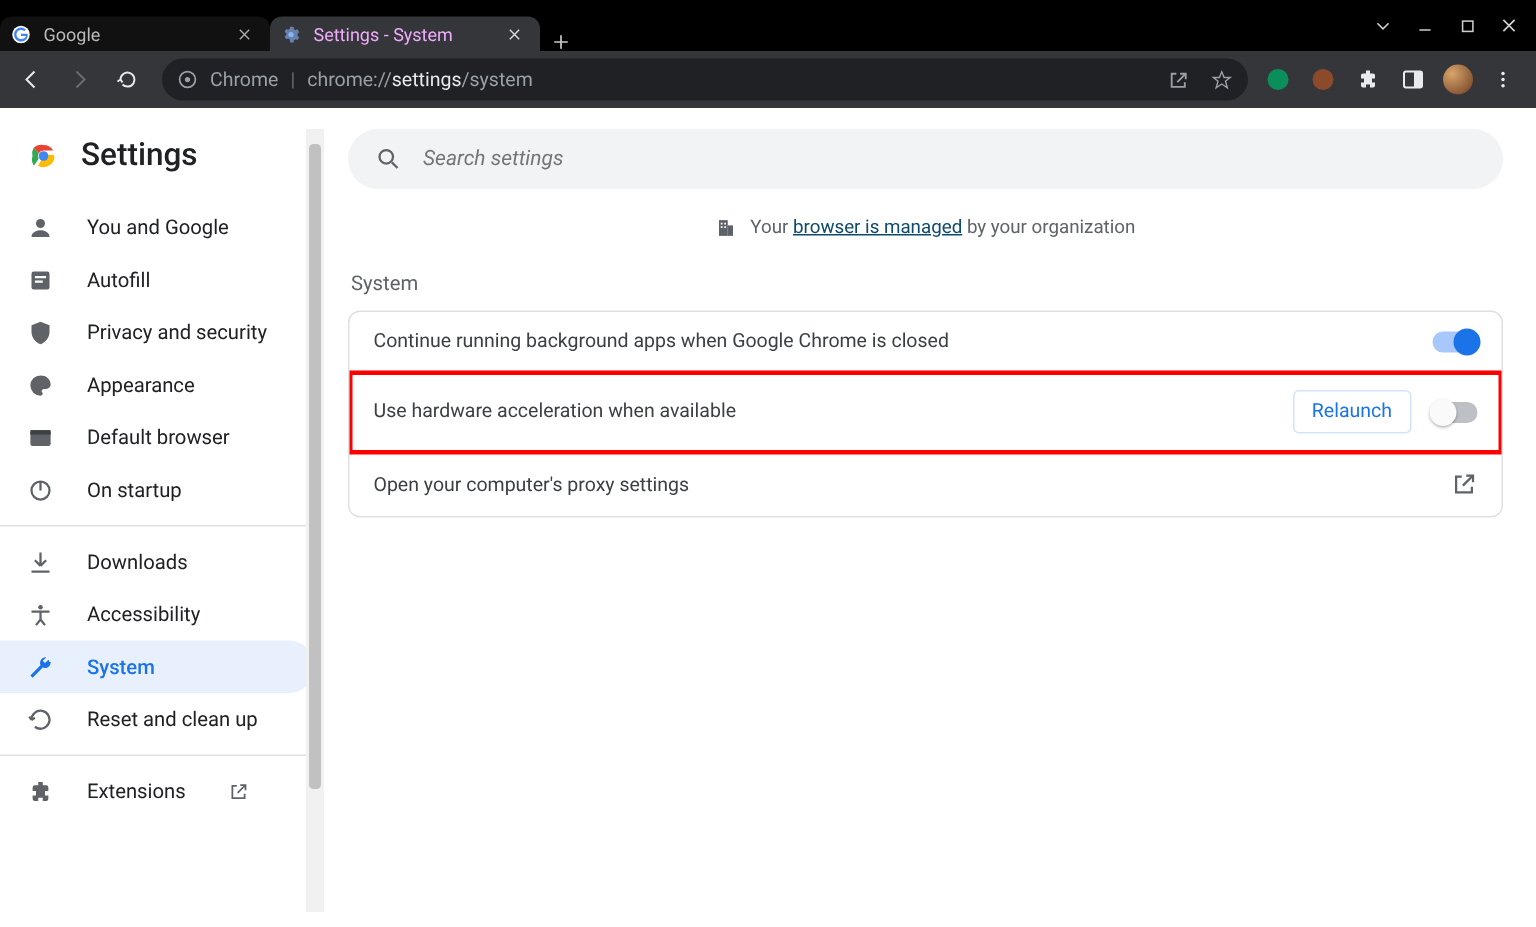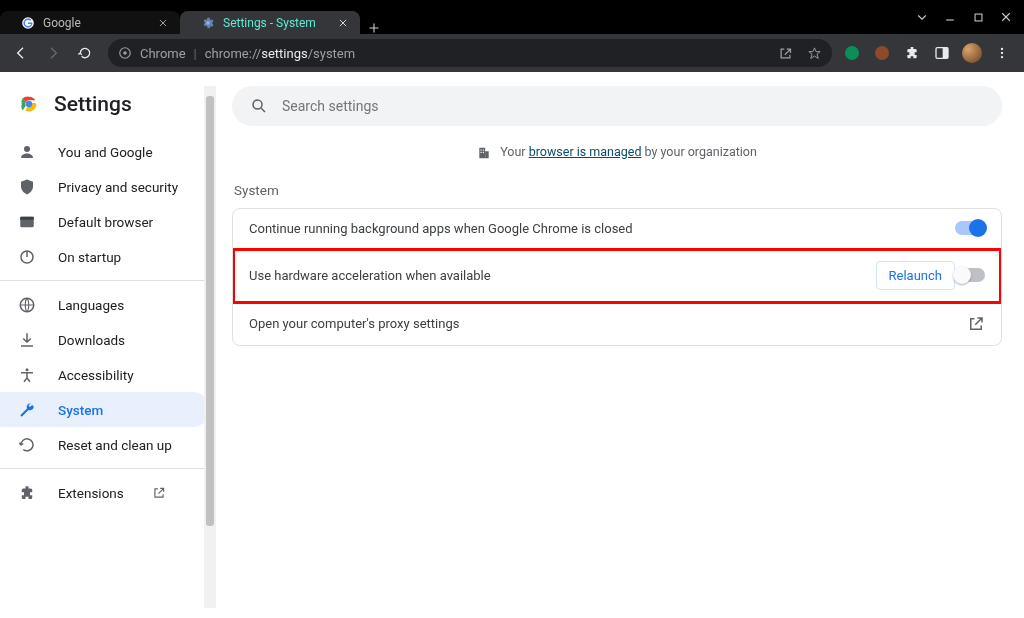--- a/index.html
+++ b/index.html
@@ -1,23 +1,23 @@
 <!DOCTYPE html>
 <html><head>
 <meta charset="utf-8">
 <style>
   * { box-sizing: border-box; margin: 0; padding: 0; font-family: "Segoe UI", Roboto, Arial, sans-serif; }
   body { width: 1024px; height: 618px; background: #fff; overflow: hidden; }
 
   
   .titlebar { height: 34px; background: #000; display: flex; align-items: stretch; }
   .tabs { display: flex; align-items: flex-end; flex: 1; padding-top: 6px; }
-  .tab { height: 23px; display: flex; align-items: center; padding: 0 10px 0 21px; gap: 8px; min-width: 180px; max-width: 210px; color: #bbb; font-size: 12px; border-top-left-radius: 8px; border-top-right-radius: 8px; cursor: pointer; }
+  .tab { height: 23px; display: flex; align-items: center; padding: 0 10px 0 7px; gap: 8px; min-width: 180px; max-width: 210px; color: #bbb; font-size: 12px; border-top-left-radius: 8px; border-top-right-radius: 8px; cursor: pointer; }
   .tab.inactive { background: #111; }
-  .tab.active { background: #35363a; color: #5eead4; }
+  .tab.active { background: #35363a; color: #f0abfc; }
   .tab .favicon { width: 14px; height: 14px; display: inline-flex; align-items: center; justify-content: center; }
   .tab .label { flex: 1; overflow: hidden; white-space: nowrap; text-overflow: ellipsis; }
   .tab .close { width: 14px; height: 14px; display: inline-flex; align-items: center; justify-content: center; color: #aaa; }
   .newtab { width: 28px; display: flex; align-items: center; justify-content: center; color: #ccc; cursor: pointer; }
   .wincontrols { display: flex; align-items: center; padding-right: 4px; }
   .wincontrols .wc { width: 28px; height: 34px; display: flex; align-items: center; justify-content: center; color: #ccc; cursor: pointer; }
 
   
   .toolbar { height: 38px; background: #35363a; display: flex; align-items: center; padding: 0 6px; gap: 2px; color: #bbb; }
   .toolbar .tbtn { width: 30px; height: 30px; display: flex; align-items: center; justify-content: center; cursor: pointer; border-radius: 50%; color: #bbb; }
@@ -42,29 +42,29 @@
   .navitem.selected { background: #e8f0fe; color: #1a73e8; font-weight: 500; }
   .navitem.selected .ni-icon { color:#1a73e8; }
   .divider { height:1px; background:#e0e0e0; margin: 6px 0; }
   .navitem .ext { margin-left: 6px; color:#5f6368; }
   .sidebar-scroll { position:absolute; right:-6px; top:14px; bottom:10px; width:12px; background:#f1f1f1; }
   .sidebar-scroll .thumb { position:absolute; left:2px; right:2px; top:10px; height:430px; background:#c1c1c1; border-radius:3px; }
 
   .main { flex:1; padding: 14px 22px 0 22px; }
   .searchwrap { display:flex; align-items:center; background:#f1f3f4; border-radius: 22px; height: 40px; padding: 0 18px; gap: 14px; }
   .searchwrap .sicon { color:#5f6368; }
-  .searchwrap input { border:0; outline:0; background:transparent; font-size:14px; color:#5f6368; flex:1; }
+  .searchwrap input { border:0; outline:0; background:transparent; font-size:14px; color:#5f6368; flex:1;font-style:italic; }
   .managed { text-align:center; font-size:12.5px; color:#5f6368; padding: 18px 0 8px 0; }
   .managed a { color:#0c4a6e; text-decoration: underline; }
   .section-title { font-size:13.5px; color:#5f6368; padding: 14px 0 10px 2px; }
   .card { border:1px solid #e0e0e0; border-radius: 8px; overflow:hidden; }
   .row { display:flex; align-items:center; justify-content:space-between; padding: 12px 16px; border-bottom:1px solid #e0e0e0; font-size:13px; color:#3c4043; position:relative; }
   .row:last-child { border-bottom:0; }
   .row .label { flex:1; }
-  .row .controls { display:flex; align-items:center; }
+  .row .controls { display:flex; align-items:center; gap: 14px; }
   .relaunch { border:1px solid #d2e3fc; color:#1a73e8; background:#fff; border-radius:4px; font-size:13px; padding: 6px 12px; cursor:pointer; }
   .toggle { width: 30px; height:14px; border-radius:8px; position:relative; cursor:pointer; }
   .toggle.on { background:#a8c7fa; }
   .toggle.on::after { content:""; position:absolute; right:-2px; top:-2px; width:18px; height:18px; border-radius:50%; background:#1a73e8; }
   .toggle.off { background:#bdc1c6; }
   .toggle.off::after { content:""; position:absolute; left:-2px; top:-2px; width:18px; height:18px; border-radius:50%; background:#fafafa; box-shadow:0 1px 2px rgba(0,0,0,.3); }
   .highlight { outline:3px solid #ff0000; outline-offset:-2px; }
   .extlink-icon { color:#5f6368; }
 
   svg { display:block; }
@@ -228,53 +228,62 @@
             <svg width="18" height="18" viewBox="0 0 24 24">
               <circle cx="12" cy="8" r="4" fill="#5f6368"></circle>
               <path d="M4 20c0-4 4-6 8-6s8 2 8 6" fill="#5f6368"></path>
             </svg>
           </span>
           <span>You and Google</span>
         </div>
       <div class="navitem">
           <span class="ni-icon">
             <svg width="18" height="18" viewBox="0 0 24 24">
+              <rect x="4" y="4" width="16" height="16" rx="2" fill="#5f6368"></rect>
+              <rect x="7" y="8" width="10" height="2" fill="#fff"></rect>
+              <rect x="7" y="12" width="7" height="2" fill="#fff"></rect>
+            </svg>
+          </span>
+          <span>Autofill</span>
+        </div>
+      <div class="navitem">
+          <span class="ni-icon">
+            <svg width="18" height="18" viewBox="0 0 24 24">
               <path d="M12 2l8 3v6c0 5-3.5 9-8 11-4.5-2-8-6-8-11V5l8-3z" fill="#5f6368"></path>
             </svg>
           </span>
           <span>Privacy and security</span>
+        </div>
+      <div class="navitem">
+          <span class="ni-icon">
+            <svg width="18" height="18" viewBox="0 0 24 24">
+              <path d="M12 3a9 9 0 1 0 0 18c1 0 2-1 2-2s-1-1-1-2 1-2 2-2h2a4 4 0 0 0 4-4c0-5-4-8-9-8z" fill="#5f6368"></path>
+            </svg>
+          </span>
+          <span>Appearance</span>
         </div>
       <div class="navitem">
           <span class="ni-icon">
             <svg width="18" height="18" viewBox="0 0 24 24">
               <rect x="3" y="5" width="18" height="14" rx="2" fill="#5f6368"></rect>
               <rect x="3" y="5" width="18" height="4" fill="#3c4043"></rect>
             </svg>
           </span>
           <span>Default browser</span>
         </div>
       <div class="navitem">
           <span class="ni-icon">
             <svg width="18" height="18" viewBox="0 0 24 24">
               <circle cx="12" cy="12" r="8" stroke="#5f6368" stroke-width="2" fill="none"></circle>
               <path d="M12 4v8" stroke="#5f6368" stroke-width="2"></path>
             </svg>
           </span>
           <span>On startup</span>
         </div>
       <div class="divider"></div>
-      <div class="navitem">
-          <span class="ni-icon">
-            <svg width="18" height="18" viewBox="0 0 24 24">
-              <circle cx="12" cy="12" r="9" stroke="#5f6368" stroke-width="2" fill="none"></circle>
-              <path d="M3 12h18M12 3c3 3 3 15 0 18M12 3c-3 3-3 15 0 18" stroke="#5f6368" stroke-width="1.5" fill="none"></path>
-            </svg>
-          </span>
-          <span>Languages</span>
-        </div>
       <div class="navitem">
           <span class="ni-icon">
             <svg width="18" height="18" viewBox="0 0 24 24">
               <path d="M12 3v12m0 0l-5-5m5 5l5-5M4 20h16" stroke="#5f6368" stroke-width="2" fill="none"></path>
             </svg>
           </span>
           <span>Downloads</span>
         </div>
       <div class="navitem">
           <span class="ni-icon">

